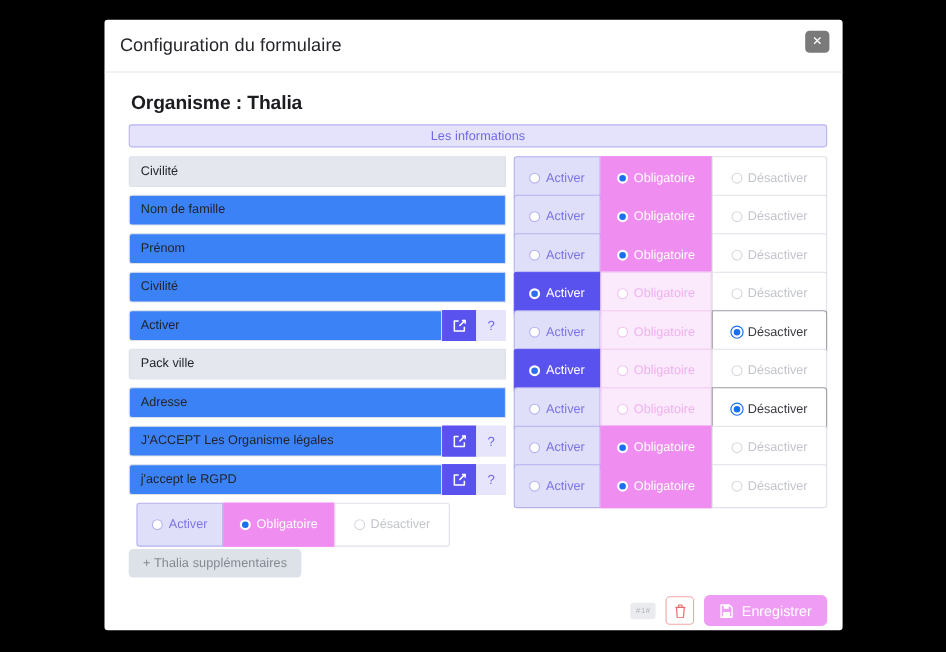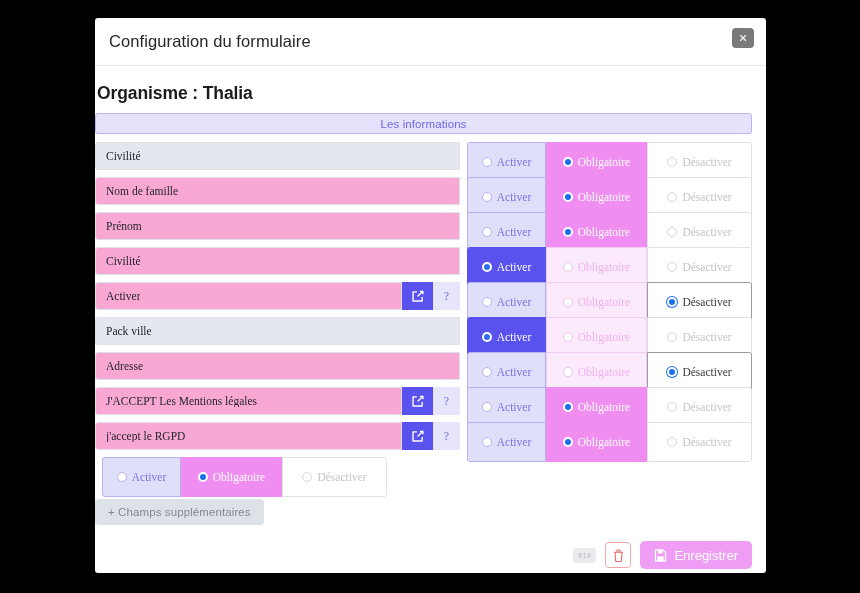--- a/index.html
+++ b/index.html
@@ -61,21 +61,21 @@
     color: #ffffff;
     font-size: 11px;
     line-height: 20px;
     text-align: center;
     cursor: pointer;
     padding: 0;
     font-family: "Liberation Sans", sans-serif;
   }
 
   .modal-body {
-    padding: 12px 14px 0 0;
+    padding: 12px 14px 0 22px;
   }
 
   .organisme {
     font-size: 17.5px;
     font-weight: bold;
     color: #1b1c20;
     margin: 5px 0 9px 2px;
     letter-spacing: -0.1px;
   }
 
@@ -101,35 +101,35 @@
     color: #ffffff;
     border: 1px solid #635bf2;
   }
   .tab.inactive {
     background: #e5e3fb;
     color: #6f68e8;
     border: 1px solid #b9b4f0;
   }
 
   
-  .rows { display: block; font-family: Liberation Serif, serif; }
+  .rows { display: block; }
 
   .row {
     display: flex;
     align-items: stretch;
     height: 28px;
     margin-bottom: 7px;
   }
   .row.shaded .label-cell { background: #e4e8ee; }
 
   .label-cell {
     flex: 1;
     border: 1px solid #dfe1e8;
     border-radius: 3px 0 0 3px;
-    background: #f9a8d4;
+    background: #3b82f6;
     display: flex;
     align-items: center;
     box-sizing: border-box;
     min-width: 0;
   }
   .label-text {
     font-size: 11.5px;
     color: #23242a;
     padding-left: 10px;
     white-space: nowrap;
@@ -432,21 +432,21 @@
                 <span>Obligatoire</span>
               </div>
               <div class="opt opt-desactiver on">
                 <span class="dot"></span>
                 <span>Désactiver</span>
               </div>
             </div>
           </div>
           <div class="row">
             <div class="label-cell">
-              <span class="label-text">J'ACCEPT Les Mentions légales</span>
+              <span class="label-text">J'ACCEPT Les Organisme légales</span>
             </div>
             <div class="icon-btns">
               <div class="edit-btn">
                 <svg width="13" height="13" viewBox="0 0 14 14">
                   <path d="M6.4 2H2.2v9.8H12V7.6" fill="none" stroke="#ffffff" stroke-width="1.5" stroke-linejoin="round"></path>
                   <path d="M7.6 6.4 12.4 1.6" fill="none" stroke="#ffffff" stroke-width="1.5" stroke-linecap="round"></path>
                   <path d="M9.6 1.5h3.2v3.2" fill="none" stroke="#ffffff" stroke-width="1.5" stroke-linejoin="round"></path>
                 </svg>
               </div>
               <div class="help-btn">?</div>
@@ -506,21 +506,21 @@
                 <span>Obligatoire</span>
               </div>
               <div class="opt opt-desactiver off">
                 <span class="dot"></span>
                 <span>Désactiver</span>
               </div>
             </div>
           </div>
         </div>
 
-      <button class="extra-btn">+ Champs supplémentaires</button>
+      <button class="extra-btn">+ Thalia supplémentaires</button>
 
     </div>
 
     <div class="footer">
       <span class="tiny-badge">#1#</span>
 
       <button class="trash-btn">
         <svg width="11" height="13" viewBox="0 0 11 13">
           <path d="M1 3.2h9M4 1h3v2.2H4z M2 3.2h7l-.6 8.6a.9.9 0 0 1-.9.8H3.5a.9.9 0 0 1-.9-.8z" fill="none" stroke="#e86a6a" stroke-width="1.1" stroke-linejoin="round"></path>
         </svg>

